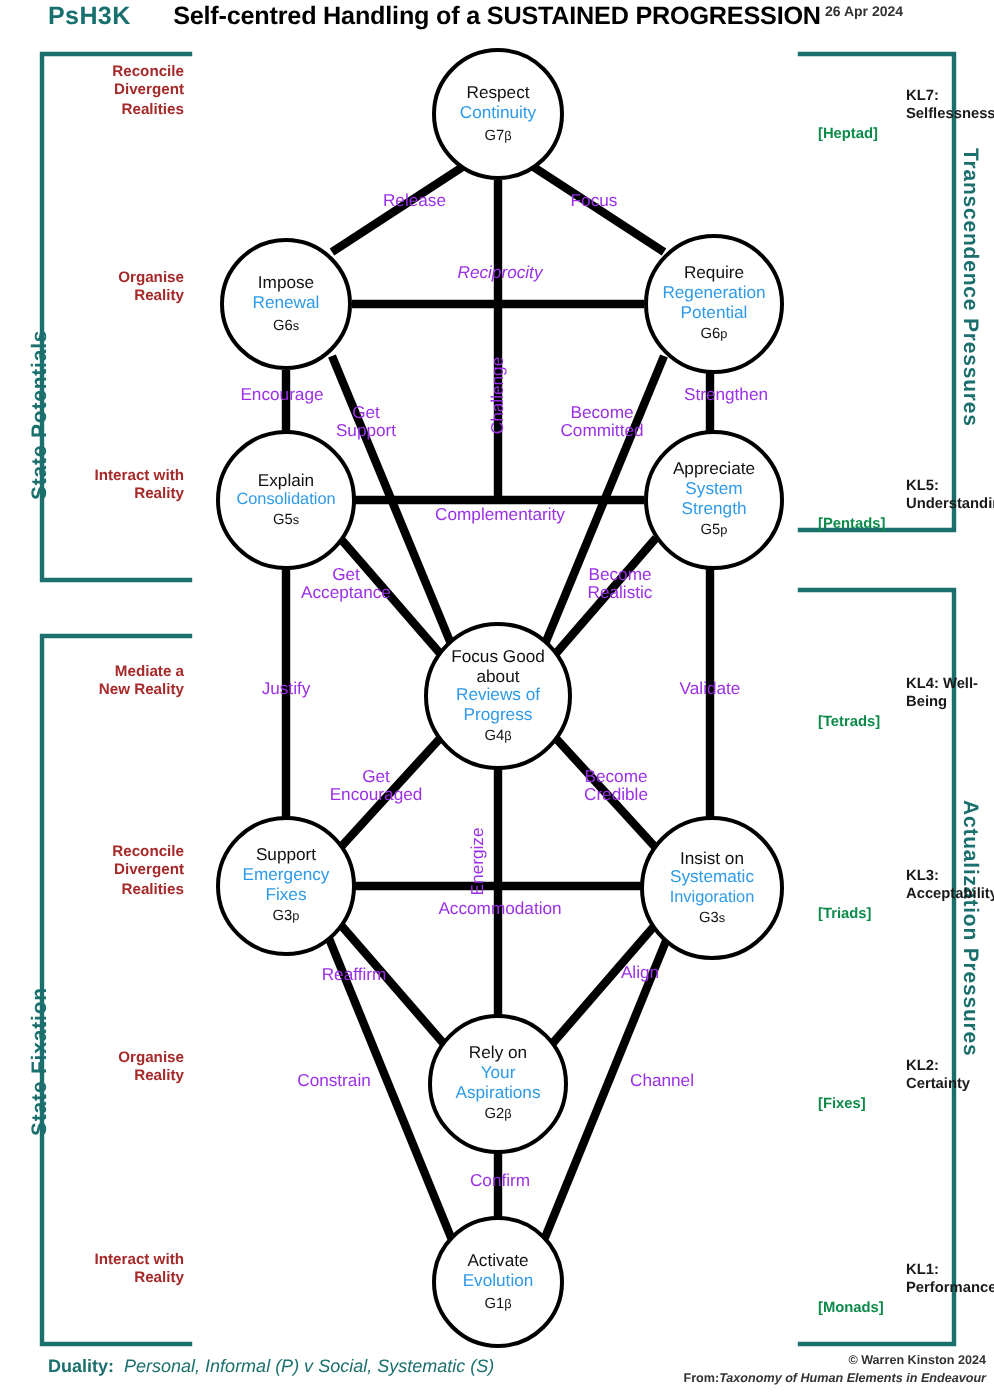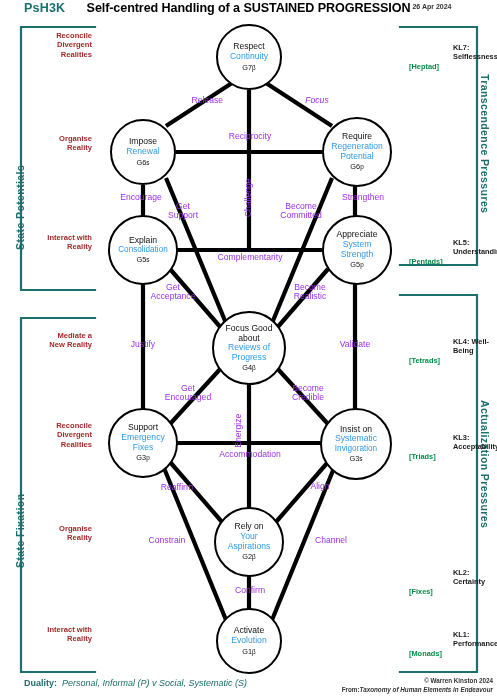--- a/index.html
+++ b/index.html
@@ -165,32 +165,32 @@
     <div class="br">[Pentads]</div>
   </div>
   <div class="rgt" style="left:409px;top:337px;">
     <div class="kl">KL4: Well-Being</div>
     <div class="br">[Tetrads]</div>
   </div>
   <div class="rgt" style="left:409px;top:433px;">
     <div class="kl">KL3: Acceptability</div>
     <div class="br">[Triads]</div>
   </div>
-  <div class="rgt" style="left:409px;top:528px;margin-top:40px;">
+  <div class="rgt" style="left:409px;top:528px;">
     <div class="kl">KL2: Certainty</div>
     <div class="br">[Fixes]</div>
   </div>
   <div class="rgt" style="left:409px;top:630px;">
     <div class="kl">KL1: Performance</div>
     <div class="br">[Monads]</div>
   </div>
 
   <div class="el" style="left:157px;top:96px;width:66px;text-align:right;">Release</div>
-  <div class="el" style="left:284px;top:96px;width:66px;font-style:italic;">Focus</div>
-  <div class="el" style="left:207px;top:132px;width:86px;">Reciprocity</div>
+  <div class="el" style="left:264px;top:96px;width:66px;">Focus</div>
+  <div class="el" style="left:207px;top:132px;width:86px;font-style:italic;">Reciprocity</div>
   <div class="el" style="left:96px;top:193px;width:90px;">Encourage</div>
   <div class="el wrap" style="left:160px;top:202px;width:46px;">
     <span>Get Support</span>
   </div>
   <div class="el rot" style="left:213px;top:193px;width:72px;transform:rotate(-90deg);">Challenge</div>
   <div class="el wrap" style="left:270px;top:202px;width:62px;text-align:center;">
     <span>Become Committed</span>
   </div>
   <div class="el" style="left:318px;top:193px;width:90px;">Strengthen</div>
   <div class="el" style="left:194px;top:253px;width:112px;">Complementarity</div>

